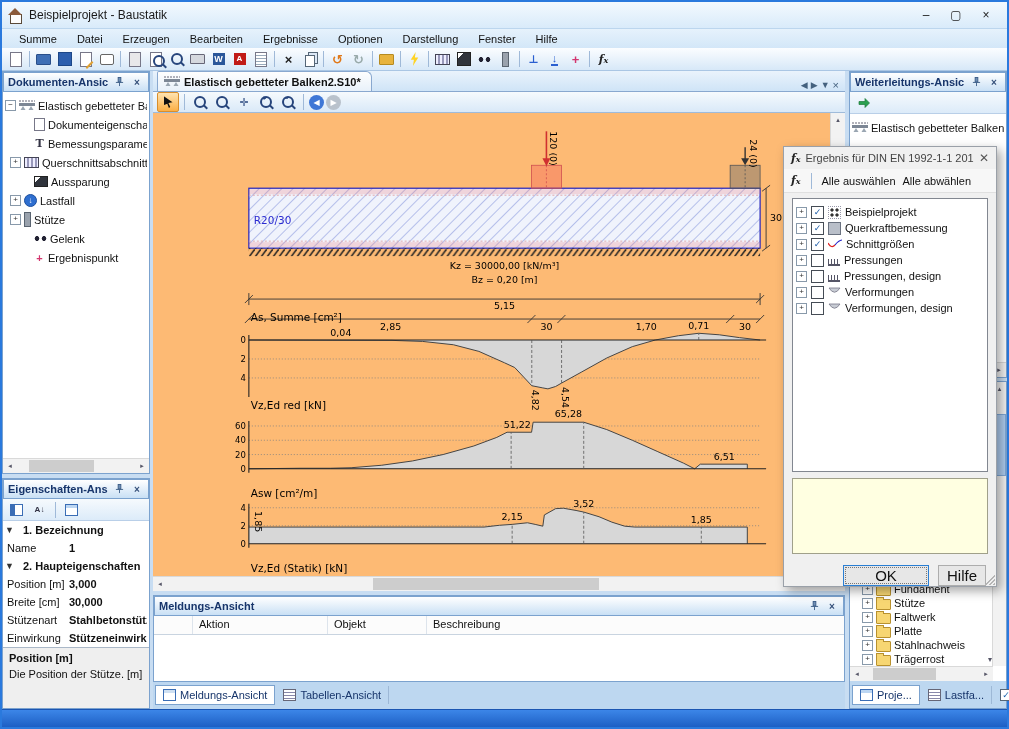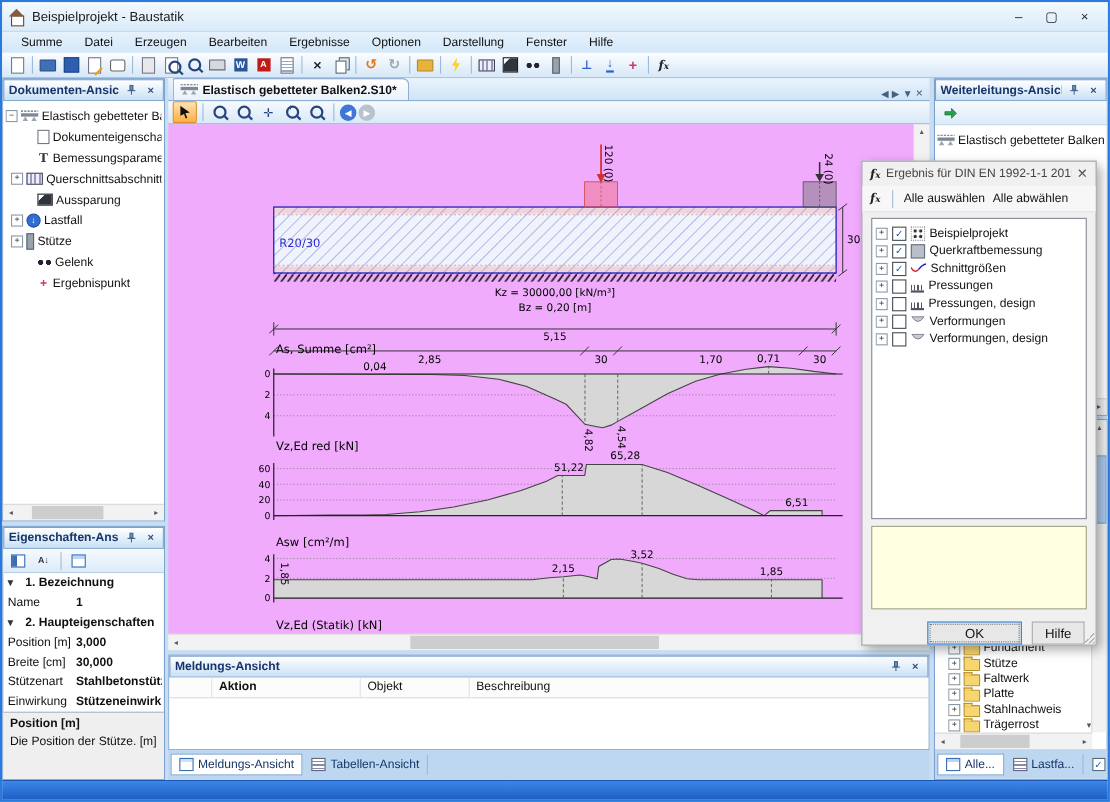--- a/index.html
+++ b/index.html
@@ -83,21 +83,21 @@
   .doc-tabbar{height:20px;display:flex;align-items:flex-end;background:linear-gradient(#eaf3fc,#cfe4f7);border-bottom:1px solid #89a8cf;}
   .doc-tab{height:19px;display:flex;align-items:center;gap:4px;padding:0 10px 0 6px;background:linear-gradient(#fefefe,#e8f1fa);
     border:1px solid #89a8cf;border-bottom:none;font-weight:bold;border-radius:2px 6px 0 0;margin-left:4px;}
   .tab-nav{margin-left:auto;display:flex;align-items:center;gap:3px;padding:0 6px;color:#44617e;font-size:9px;}
   .view-toolbar{height:22px;display:flex;align-items:center;gap:2px;padding:0 4px;background:linear-gradient(#f6fafd,#d9e9f8);border-bottom:1px solid #9fbbda;}
   .vtb{width:20px;height:18px;display:flex;align-items:center;justify-content:center;border-radius:2px;}
   .vtb.active{background:linear-gradient(#ffe3b0,#fcaf45);border:1px solid #d98e2b;}
   .cursor-ico{width:9px;height:12px;background:#111;clip-path:polygon(0 0,100% 52%,55% 58%,75% 92%,60% 100%,42% 64%,0 78%);}
   .nav-circle{width:15px;height:15px;border-radius:50%;background:#3f77d6;color:#fff;font-size:8px;display:flex;align-items:center;justify-content:center;}
   .nav-circle.disabled{background:#b9c2cc;}
-  .canvas-wrap{flex:1;position:relative;background:#f0abfc;display:flex;}
+  .canvas-wrap{flex:1;position:relative;background:#fdba74;display:flex;}
   .canvas-svg{display:block;}
   .vscroll{width:14px;background:#f2f2f2;border-left:1px solid #d9d9d9;display:flex;flex-direction:column;align-items:center;}
   .sb-h{height:14px;display:flex;align-items:center;background:#f2f2f2;border-top:1px solid #d9d9d9;}
   .sb-btn{width:14px;height:14px;display:flex;align-items:center;justify-content:center;font-size:7px;color:#556;}
   .sb-track{flex:1;position:relative;height:14px;}
   .sb-thumb{position:absolute;top:1px;height:12px;background:#cdcdcd;}
   .meld-panel{height:95px;display:flex;flex-direction:column;background:#fff;border:1px solid #7ba2ce;margin-top:4px;}
   .meld-cols{height:18px;display:flex;background:#fcfcfc;border-bottom:1px solid #c9d4e0;}
   .mcol{border-right:1px solid #dde4ec;padding:2px 6px;overflow:hidden;white-space:nowrap;}
   .meld-body{flex:1;background:#fff;}
@@ -122,21 +122,21 @@
           border:1px solid #9aa0a8;box-shadow:4px 4px 10px rgba(0,0,0,0.35);z-index:50;display:flex;flex-direction:column;}
   .dlg-title{height:22px;display:flex;align-items:center;gap:5px;padding:0 7px;color:#444;}
   .dlg-close{margin-left:auto;color:#555;font-size:12px;}
   .dlg-toolbar{height:23px;display:flex;align-items:center;gap:7px;padding:0 7px;background:#f7f7f7;border-bottom:1px solid #e0e0e0;}
   .dlg-link{color:#111;}
   .dlg-tree{margin:5px 8px 0;height:262px;background:#fff;border:1px solid #828790;padding:5px 3px;overflow:hidden;}
   .drow{display:flex;align-items:center;gap:4px;height:16px;white-space:nowrap;overflow:hidden;}
   .dlg-cb{width:11px;height:11px;border:1px solid #454c55;background:#fff;font-size:9px;line-height:11px;text-align:center;color:#1859a8;font-weight:bold;flex:none;}
   .dlg-yellow{margin:6px 8px 0;height:74px;background:#ffffe1;border:1px solid #a0a08a;}
   .dlg-btns{display:flex;justify-content:flex-end;gap:9px;padding:11px 10px 0 0;}
-  .dlg-btn{width:84px;height:19px;background:#e7e7e7;border:1px solid #adadad;display:flex;align-items:center;justify-content:center;font-size:12px;}
+  .dlg-btn{width:84px;height:19px;background:#e7e7e7;border:1px solid #adadad;display:flex;align-items:center;justify-content:center;font-size:15px;}
   .dlg-btn.focus{border:1px solid #2a7fd4;outline:1px dotted #777;outline-offset:-3px;}
   .dlg-btn.small{width:46px;}
   .dlg-grip{position:absolute;right:1px;bottom:1px;width:10px;height:10px;
     background:linear-gradient(135deg,transparent 50%,#b5b5b5 50%,#b5b5b5 58%,transparent 58%,transparent 70%,#b5b5b5 70%,#b5b5b5 78%,transparent 78%,transparent 90%,#b5b5b5 90%);}
 
   
   .ct{font-size:10.5px;fill:#000;font-family:"DejaVu Sans",sans-serif;}
   .tick{font-size:8.5px;fill:#000;text-anchor:end;font-family:"DejaVu Sans",sans-serif;}
   .grid{stroke:#808080;stroke-width:0.8;stroke-dasharray:1,2;}
   .axline{stroke:#222;stroke-width:1.1;}
@@ -598,21 +598,21 @@
                   <rect x="3.5" y="0.5" width="3" height="5"></rect>
                   <line x1="1" y1="6" x2="9" y2="6"></line>
                   <line x1="5" y1="6" x2="5" y2="10"></line>
                 </g>
               </svg>
             </span>
           <span class="ph-btn">×</span>
         </div>
         <div class="meld-cols">
           <span class="mcol" style="width:26px;"></span>
-          <span class="mcol" style="width:122px;font-weight:bold;">Aktion</span>
+          <span class="mcol" style="width:122px;">Aktion</span>
           <span class="mcol" style="width:86px;">Objekt</span>
           <span class="mcol" style="flex:1;border-right:none;">Beschreibung</span>
         </div>
         <div class="meld-body"></div>
       </div>
       <div class="bottom-tabs">
         <span class="btab active">
           <span class="lic" style="background:linear-gradient(#cfe0f2 0 3px,#fff 3px);border-color:#3a6db5;"></span>
           <span>Meldungs-Ansicht</span>
         </span>
@@ -704,21 +704,21 @@
         <div class="sb-h" style="margin-right:13px;">
           <span class="sb-btn">◂</span>
           <span class="sb-track">
               <span class="sb-thumb" style="left:8%;width:55%;"></span>
             </span>
           <span class="sb-btn">▸</span>
         </div>
         <div class="proj-tabs">
           <span class="btab active">
               <span class="wic"></span>
-              <span>Alle...</span>
+              <span>Proje...</span>
             </span>
           <span class="btab">
               <span class="lic"></span>
               <span>Lastfa...</span>
             </span>
           <span class="btab">
               <span class="chkic">✓</span>
             </span>
         </div>
       </div>

